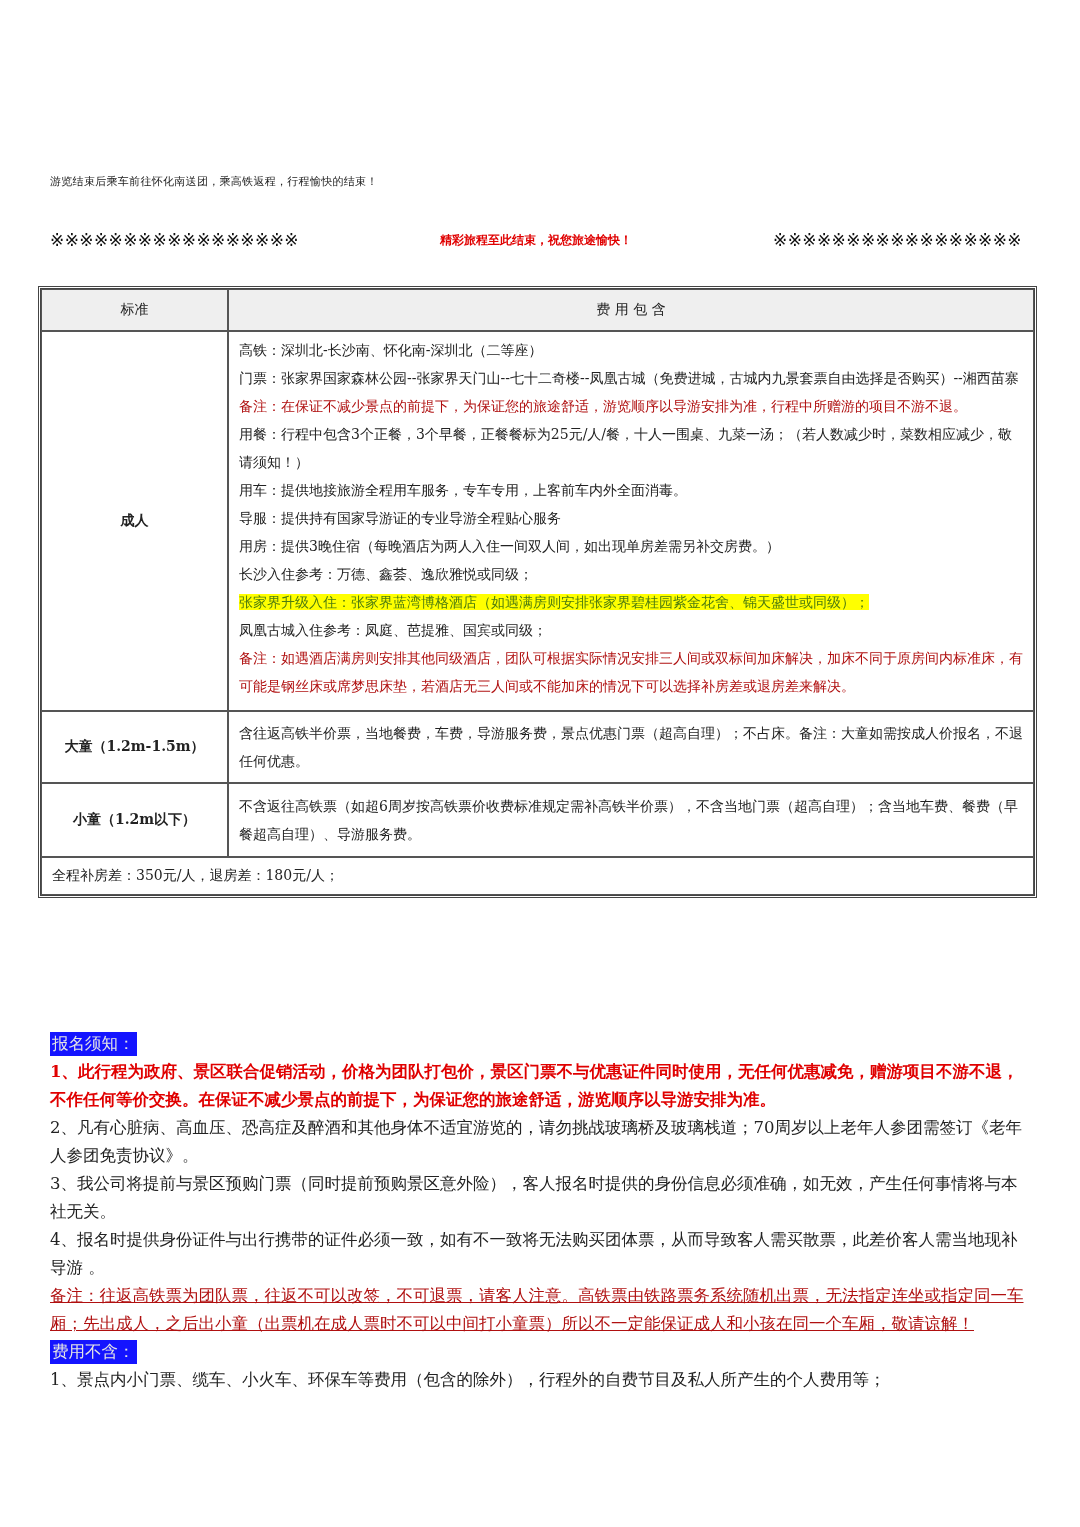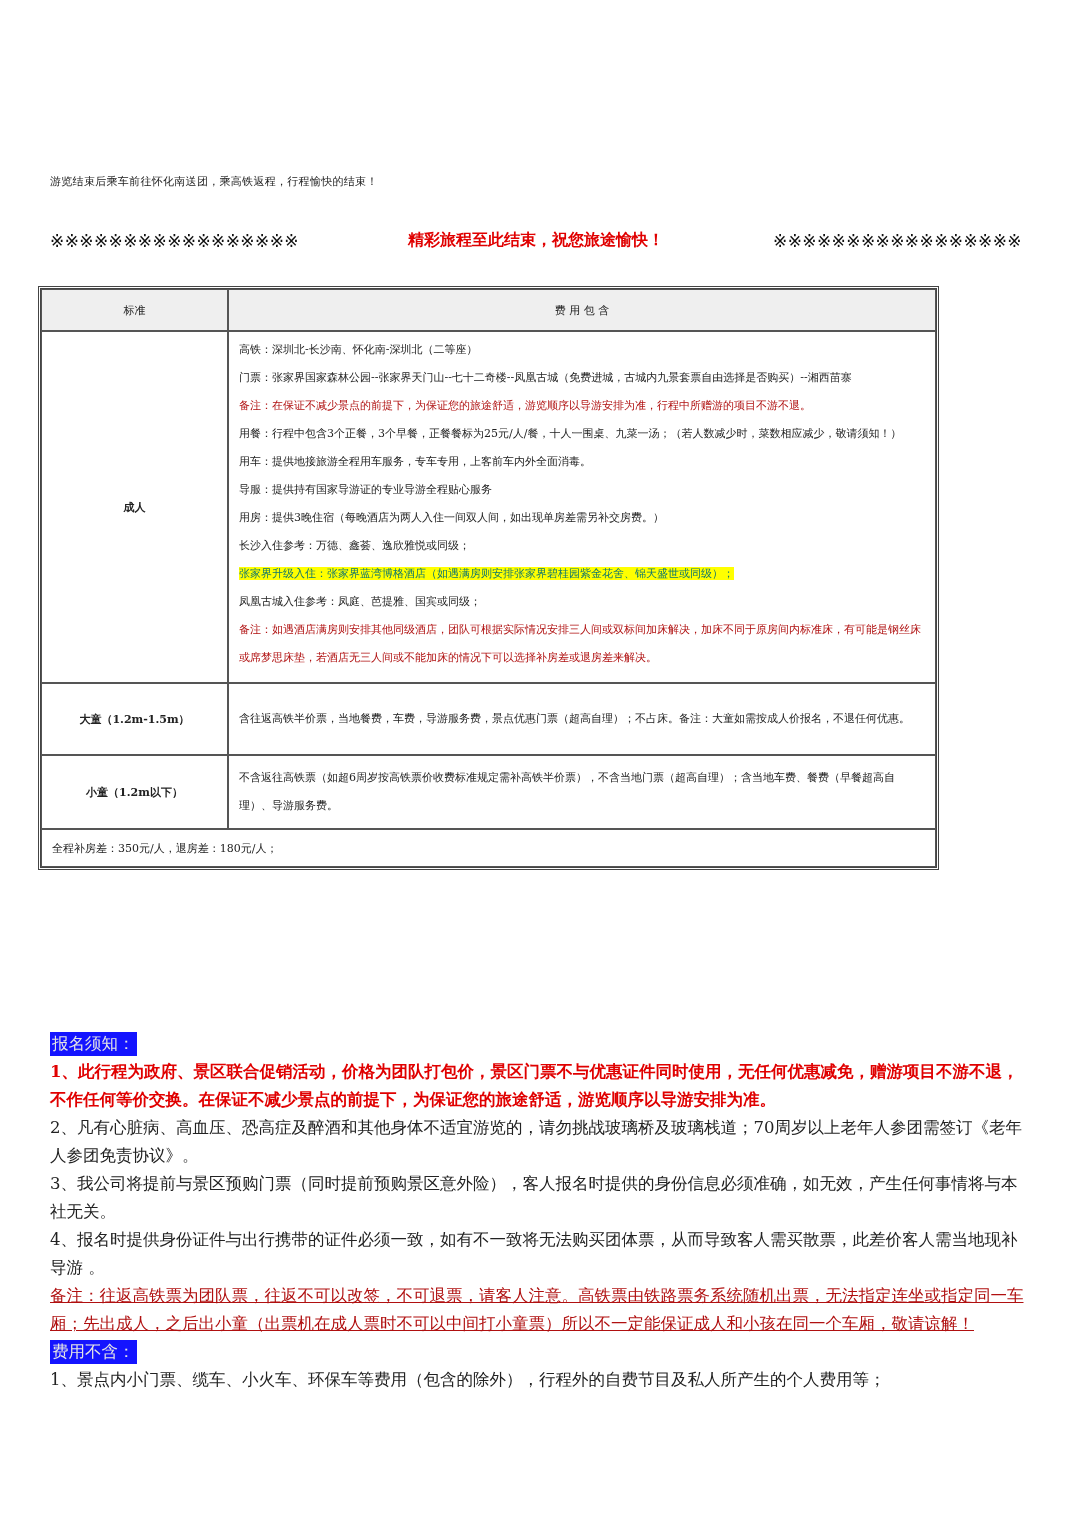--- a/index.html
+++ b/index.html
@@ -8,36 +8,36 @@
     font-family: "DejaVu Serif", "Liberation Serif", serif;
     color: #222; font-size: 16px;
   }
   .line1 { position: absolute; left: 50px; top: 174px; font-size: 11px; letter-spacing: 0.3px; }
   .banner {
     position: absolute; left: 50px; top: 230px; width: 972px; font-size: 17px;
     white-space: nowrap; display: flex; justify-content: space-between; align-items: center;
     font-family: "DejaVu Sans", "Liberation Sans", sans-serif;
   }
   .banner .stars { color: #111; letter-spacing: 0.4px; }
-  .banner .ttl { color: #e00000; font-weight: bold; font-size: 16px; margin: 0 6px; }
+  .banner .ttl { color: #e00000; font-weight: bold; font-size: 12px; margin: 0 6px; }
 
   table.fee {
-    position: absolute; left: 38px; top: 286px; width: 901px;
+    position: absolute; left: 38px; top: 286px; width: 999px;
     border-collapse: separate; border-spacing: 0;
     border: 3px double #444;
-    font-size: 11px;
+    font-size: 14px;
   }
   table.fee td, table.fee th {
     border: 1px solid #555; padding: 0 10px; vertical-align: middle;
   }
   table.fee th { background: #efefef; font-weight: normal; height: 40px; }
   .col1 { width: 165px; text-align: center; font-weight: bold; }
   .cell-lines p { margin: 0; line-height: 28px; }
   .red { color: #b01010; }
-  .hl { background: #ffff00; color: #0f766e; }
+  .hl { background: #ffff00; color: #4d7c0f; }
   .lastrow td { height: 36px; }
 
   .notes { position: absolute; left: 50px; top: 1030px; width: 975px; font-size: 16.5px; }
   .notes p { margin: 0; line-height: 28px; }
   .tag { background: #1414ff; color: #e5e5e5; padding: 0 2px; display: inline-block; line-height: 24px; }
   .bold-red { color: #e00000; font-weight: bold; }
   .ul-red { color: #b01010; text-decoration: underline; }
 </style>
 </head>
 <body>

